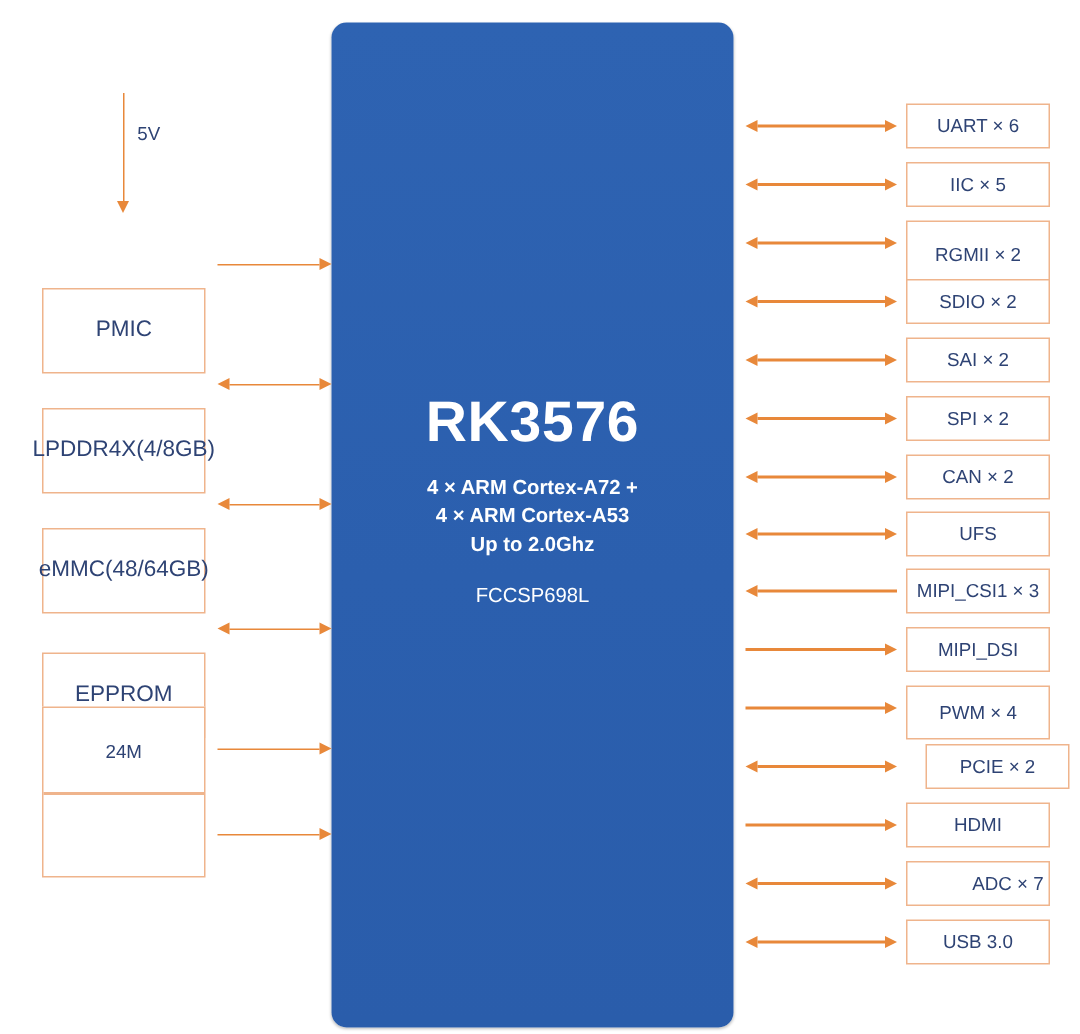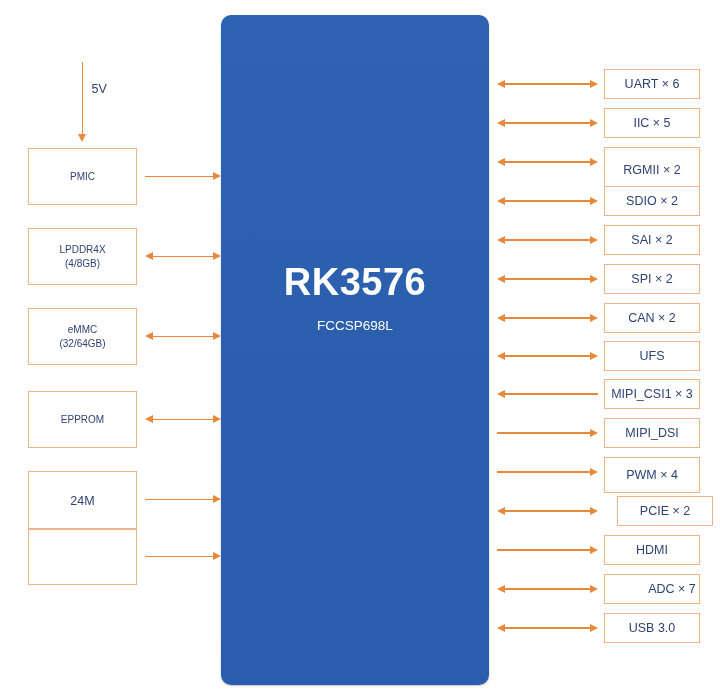--- a/index.html
+++ b/index.html
@@ -68,21 +68,21 @@
     border: 1.6px solid #efb48c;
     background: #ffffff;
     color: #2e4374;
     display: flex;
     align-items: center;
     justify-content: center;
     text-align: center;
     font-size: 12.5px;
     line-height: 1.34;
   }
-  .box.left-box { font-size: 10px; }
+  .box.left-box { font-size: 15px; margin-top: 44px; }
   .box.right-box { font-size: 12.5px; }
 
   
   .clock-frame {
     position: absolute;
     box-sizing: border-box;
     border: 1.6px solid #efb48c;
     background: #ffffff;
   }
   .clock-half {
@@ -143,47 +143,52 @@
   }
 </style>
 </head>
 <body>
 
 <div id="diagram">
 
   <div class="soc">
     <div class="soc-inner">
       <div class="soc-title">RK3576</div>
+      <div class="soc-specs">
+        <div>4 × ARM Cortex-A72 +</div>
+        <div>4 × ARM Cortex-A53</div>
+        <div>Up to 2.0Ghz</div>
+      </div>
       <div class="soc-pkg">FCCSP698L</div>
     </div>
   </div>
 
   <div id="generated">
       <div class="vconn" style="left: 81.75px; top: 62px; height: 72px;"></div>
       <div class="arrow-head arrow-down" style="left: 78px; top: 134px;"></div>
       <div class="label-5v" style="left: 91.5px; top: 82px;">5V</div>
       <div class="box left-box" style="left: 28px; top: 148px; width: 109px; height: 57px; flex-direction: column;">
         <div>PMIC</div>
       </div>
       <div style="position: absolute; left: 0px; top: 0px; width: 100%; height: 100%;">
         <div class="conn" style="left: 145px; top: 175.75px; width: 68px;"></div>
         <div class="arrow-head arrow-right" style="left: 213px; top: 172px;"></div>
       </div>
-      <div class="box left-box" style="left: 28px; top: 228px; width: 109px; height: 57px; flex-direction: column;">
+      <div class="box left-box" style="left: 28px; top: 228px; width: 109px; height: 57px; ">
         <div>LPDDR4X</div>
         <div>(4/8GB)</div>
       </div>
       <div style="position: absolute; left: 0px; top: 0px; width: 100%; height: 100%;">
         <div class="conn" style="left: 153px; top: 255.75px; width: 60px;"></div>
         <div class="arrow-head arrow-right" style="left: 213px; top: 252px;"></div>
         <div class="arrow-head arrow-left" style="left: 145px; top: 252px;"></div>
       </div>
-      <div class="box left-box" style="left: 28px; top: 308px; width: 109px; height: 57px; flex-direction: column;">
+      <div class="box left-box" style="left: 28px; top: 308px; width: 109px; height: 57px; flex-direction: row;">
         <div>eMMC</div>
-        <div>(32/64GB)</div>
+        <div>(48/64GB)</div>
       </div>
       <div style="position: absolute; left: 0px; top: 0px; width: 100%; height: 100%;">
         <div class="conn" style="left: 153px; top: 335.75px; width: 60px;"></div>
         <div class="arrow-head arrow-right" style="left: 213px; top: 332px;"></div>
         <div class="arrow-head arrow-left" style="left: 145px; top: 332px;"></div>
       </div>
       <div class="box left-box" style="left: 28px; top: 391px; width: 109px; height: 57px; flex-direction: column;">
         <div>EPPROM</div>
       </div>
       <div style="position: absolute; left: 0px; top: 0px; width: 100%; height: 100%;">

